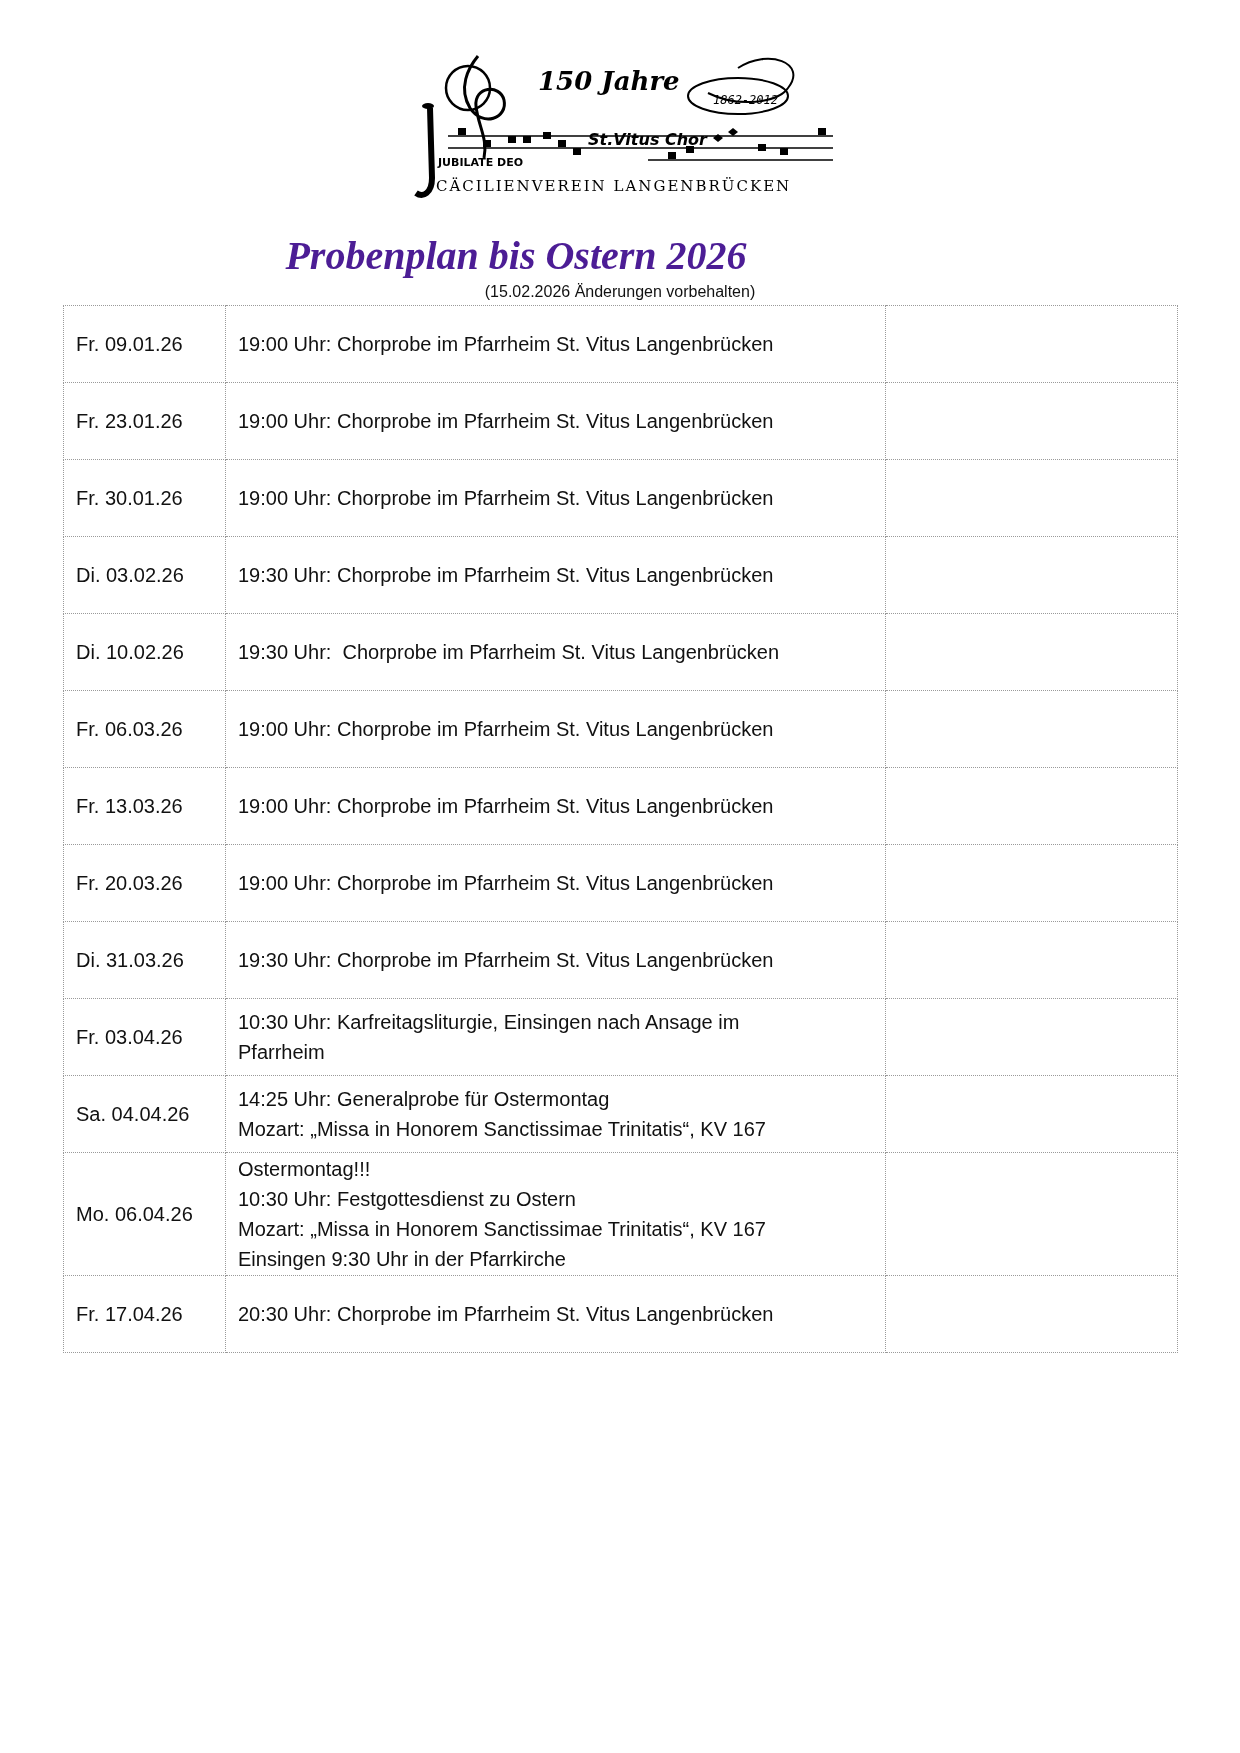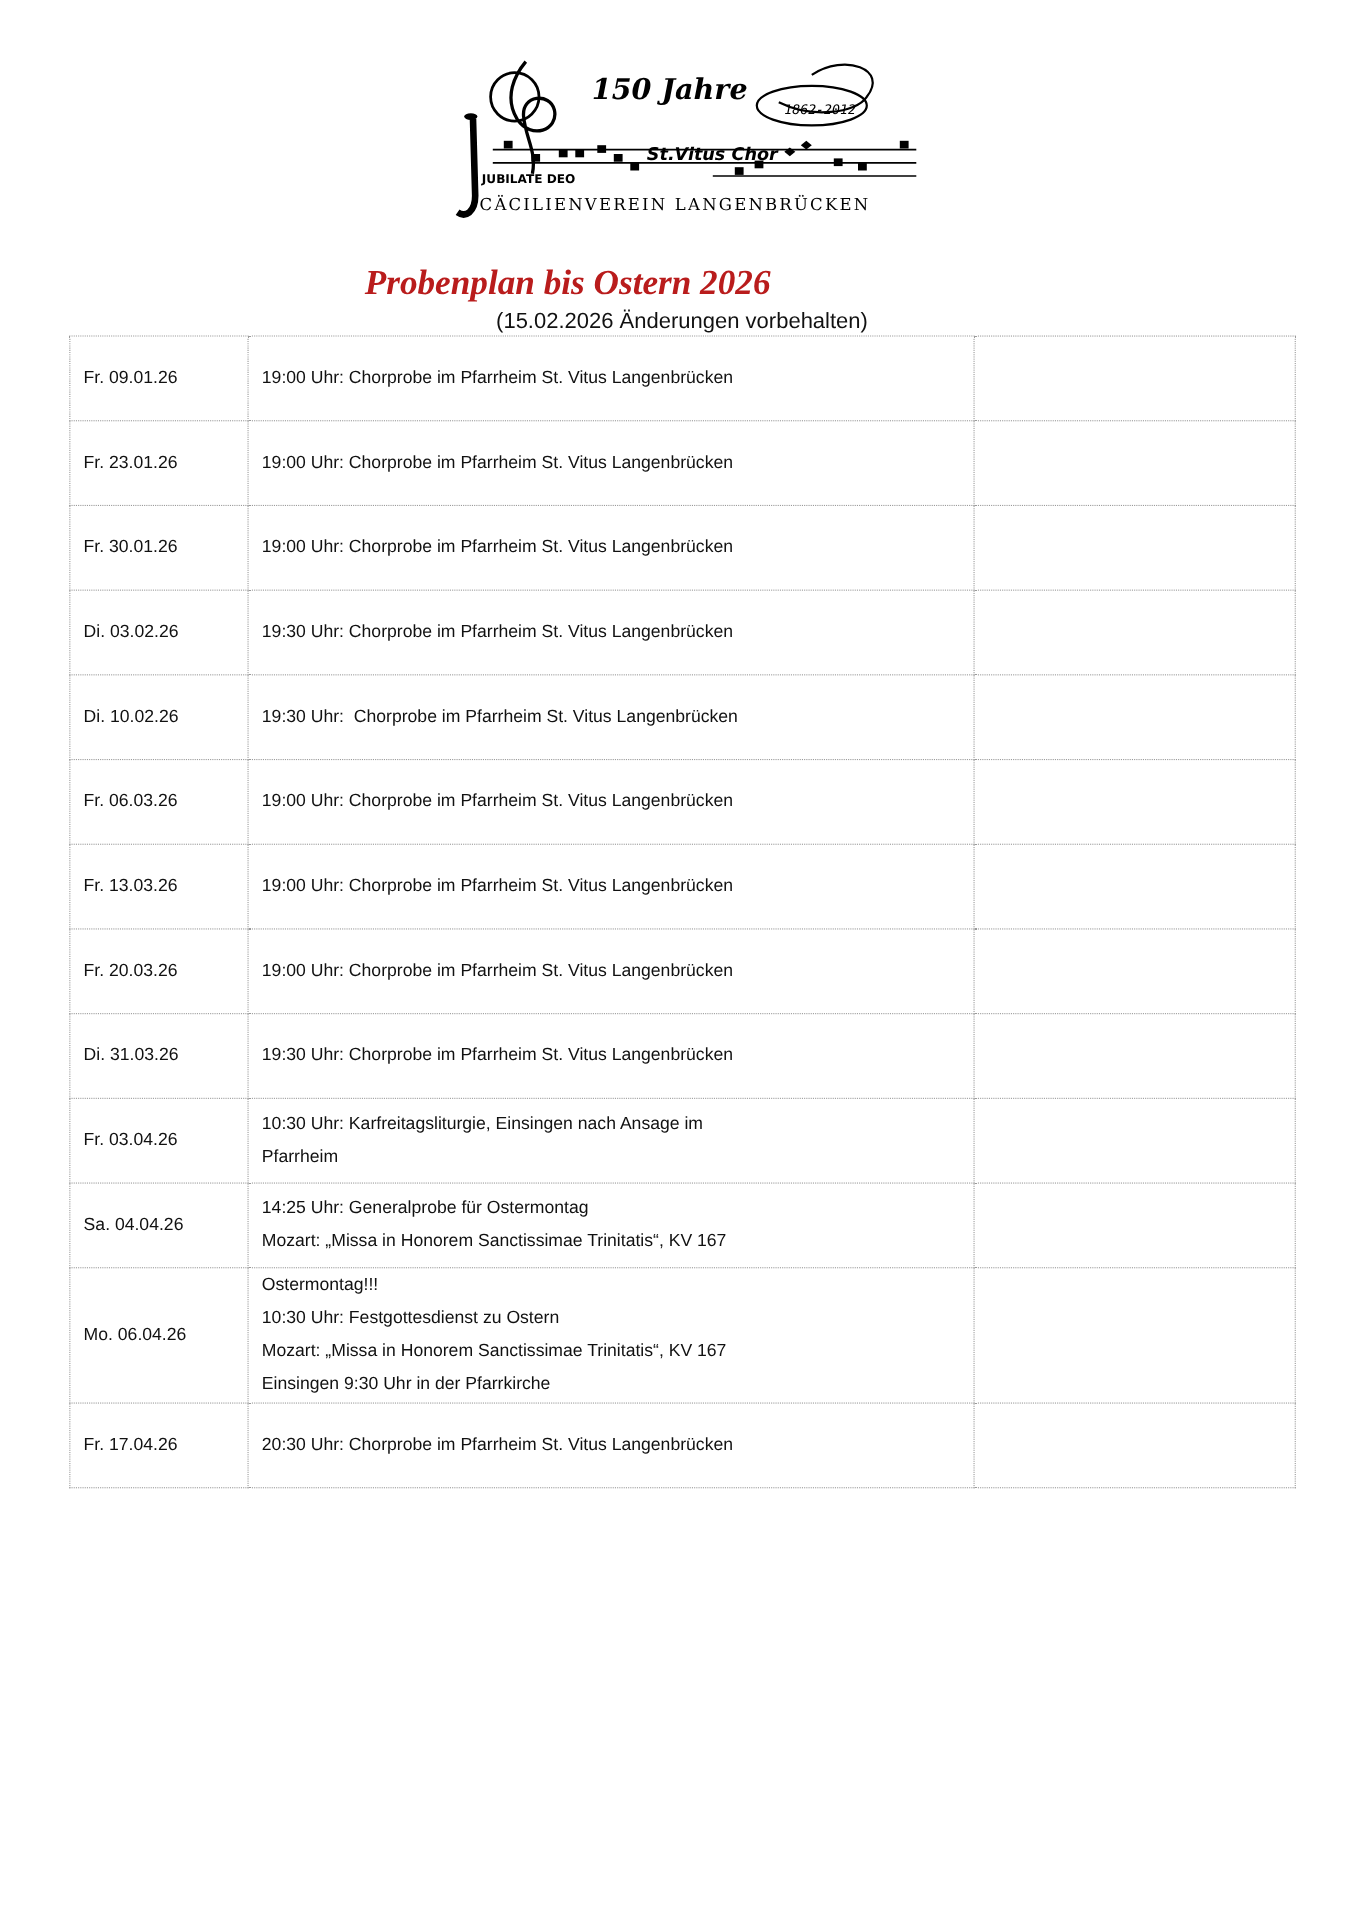--- a/index.html
+++ b/index.html
@@ -1,30 +1,30 @@
 <!DOCTYPE html>
 <html><head>
   <meta charset="utf-8">
   <style>
     html, body { margin: 0; padding: 0; background: #ffffff; }
     body { width: 1240px; height: 1753px; position: relative; overflow: hidden; color: #111; }
     .logo { position: absolute; left: 408px; top: 48px; width: 430px; height: 160px; }
     .title {
       position: absolute; left: 0; width: 1032px; top: 232px; text-align: center;
       font-family: "Liberation Serif", serif; font-weight: bold; font-style: italic;
-      font-size: 32px; line-height: 48px; color: #b91c1c;
+      font-size: 40px; line-height: 48px; color: #4c1d95;
     }
     .subtitle {
       position: absolute; left: 0; width: 1240px; top: 282px; text-align: center;
-      font-family: "Liberation Sans", sans-serif; font-size: 20px; line-height: 20px; color: #111;
+      font-family: "Liberation Sans", sans-serif; font-size: 16px; line-height: 20px; color: #111;
     }
     table.plan {
       position: absolute; left: 63px; top: 305px; width: 1114px;
       border-collapse: collapse; table-layout: fixed;
-      font-family: "Liberation Sans", sans-serif; font-size: 16px; color: #111;
+      font-family: "Liberation Sans", sans-serif; font-size: 20px; color: #111;
     }
     table.plan td {
       border: 1px dotted #9a9a9a; vertical-align: middle; padding: 0 12px;
       line-height: 30px;
     }
     col.c-date { width: 162px; }
     col.c-desc { width: 660px; }
     col.c-note { width: 292px; }
     tr.r1 td { height: 76px; }
     tr.r4 td { height: 122px; }

